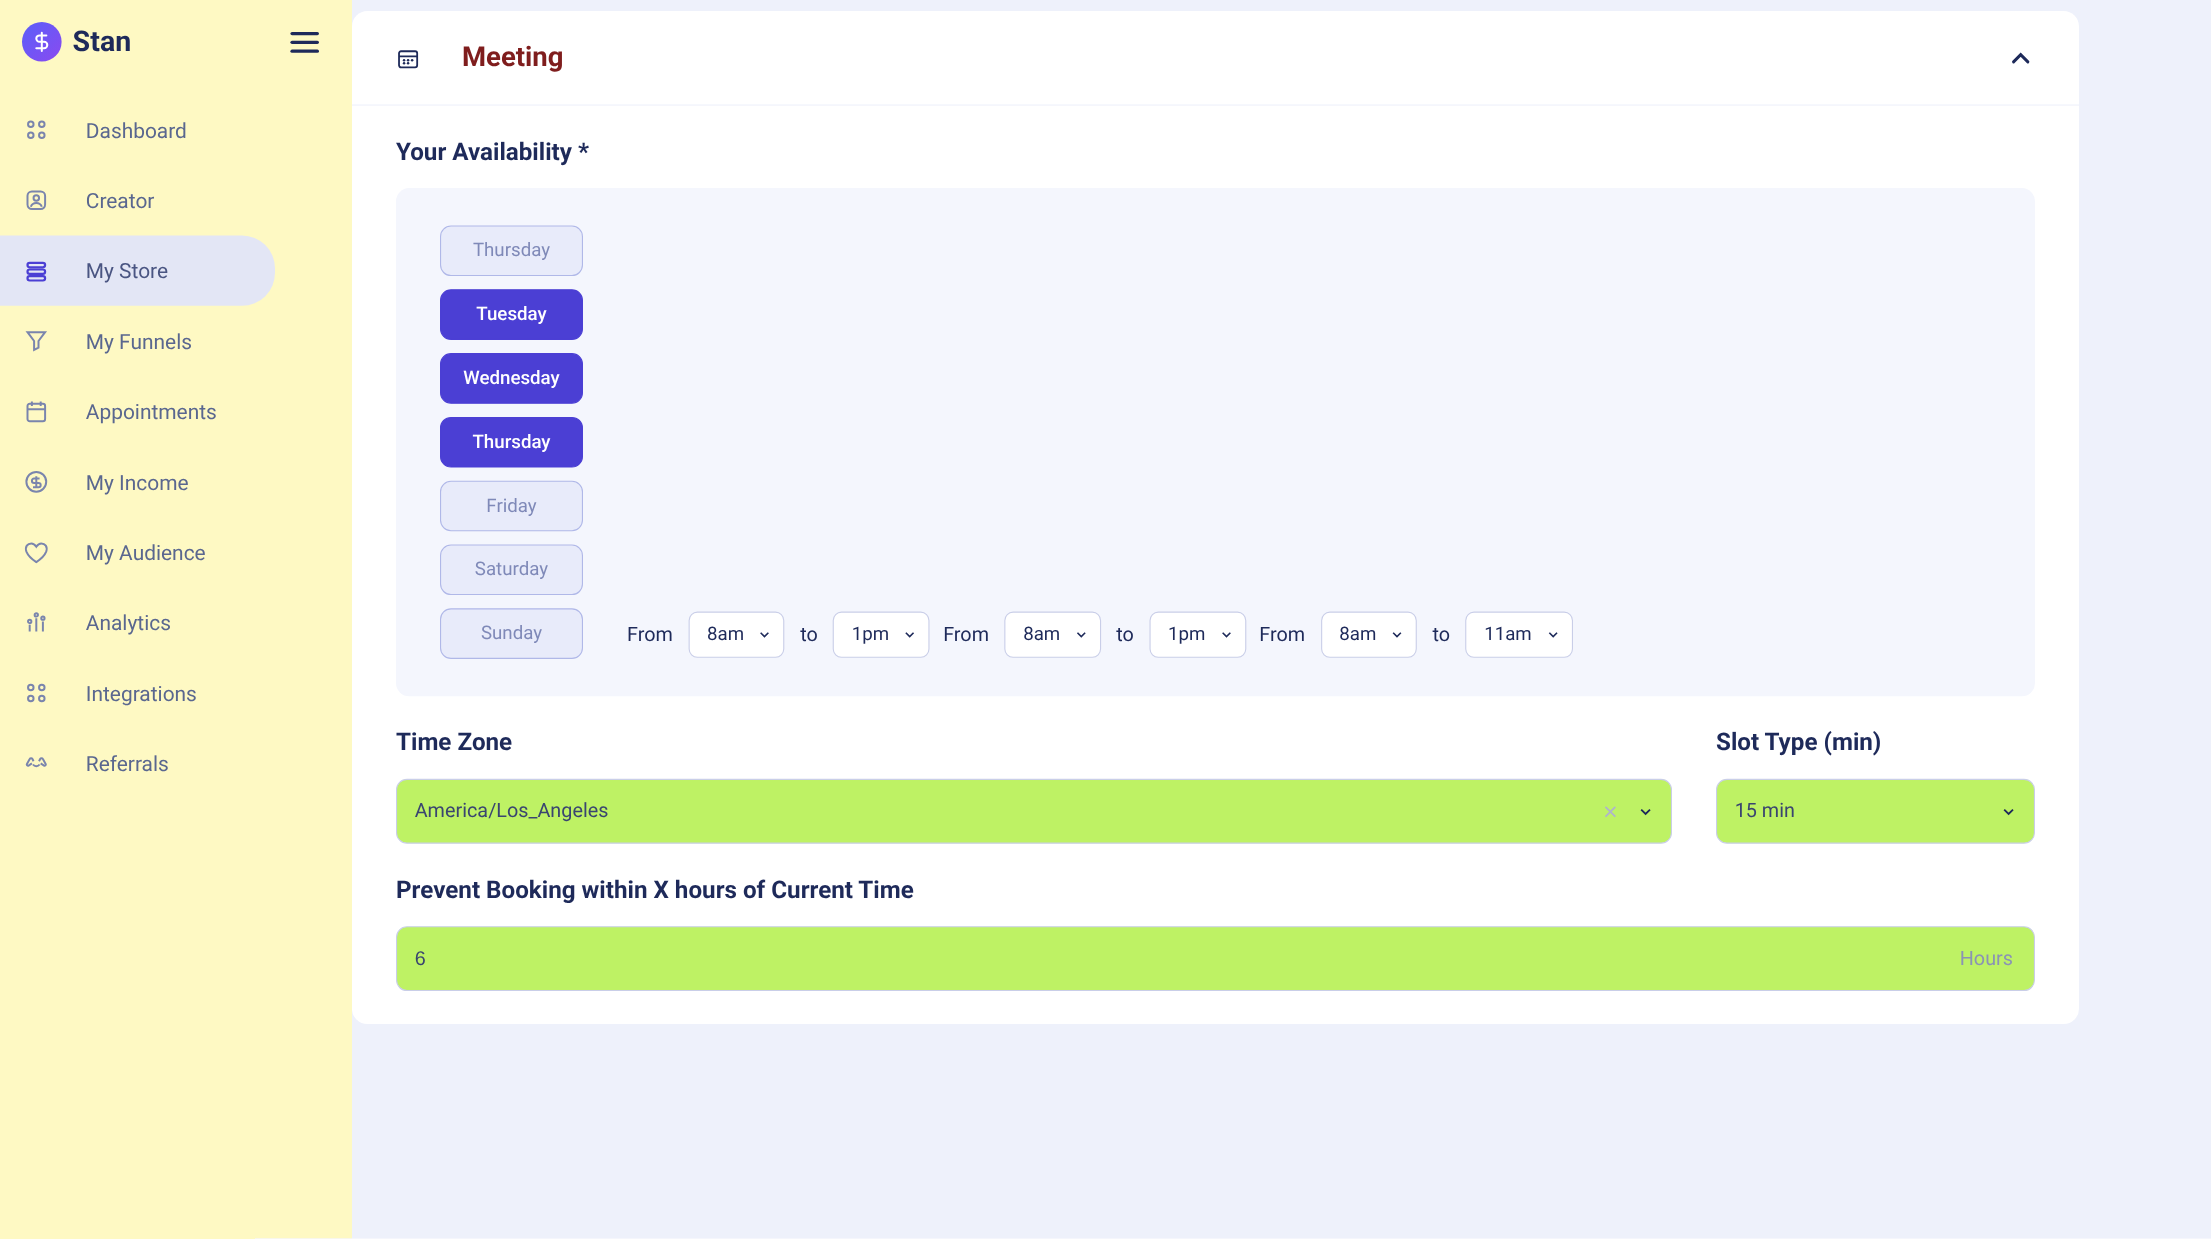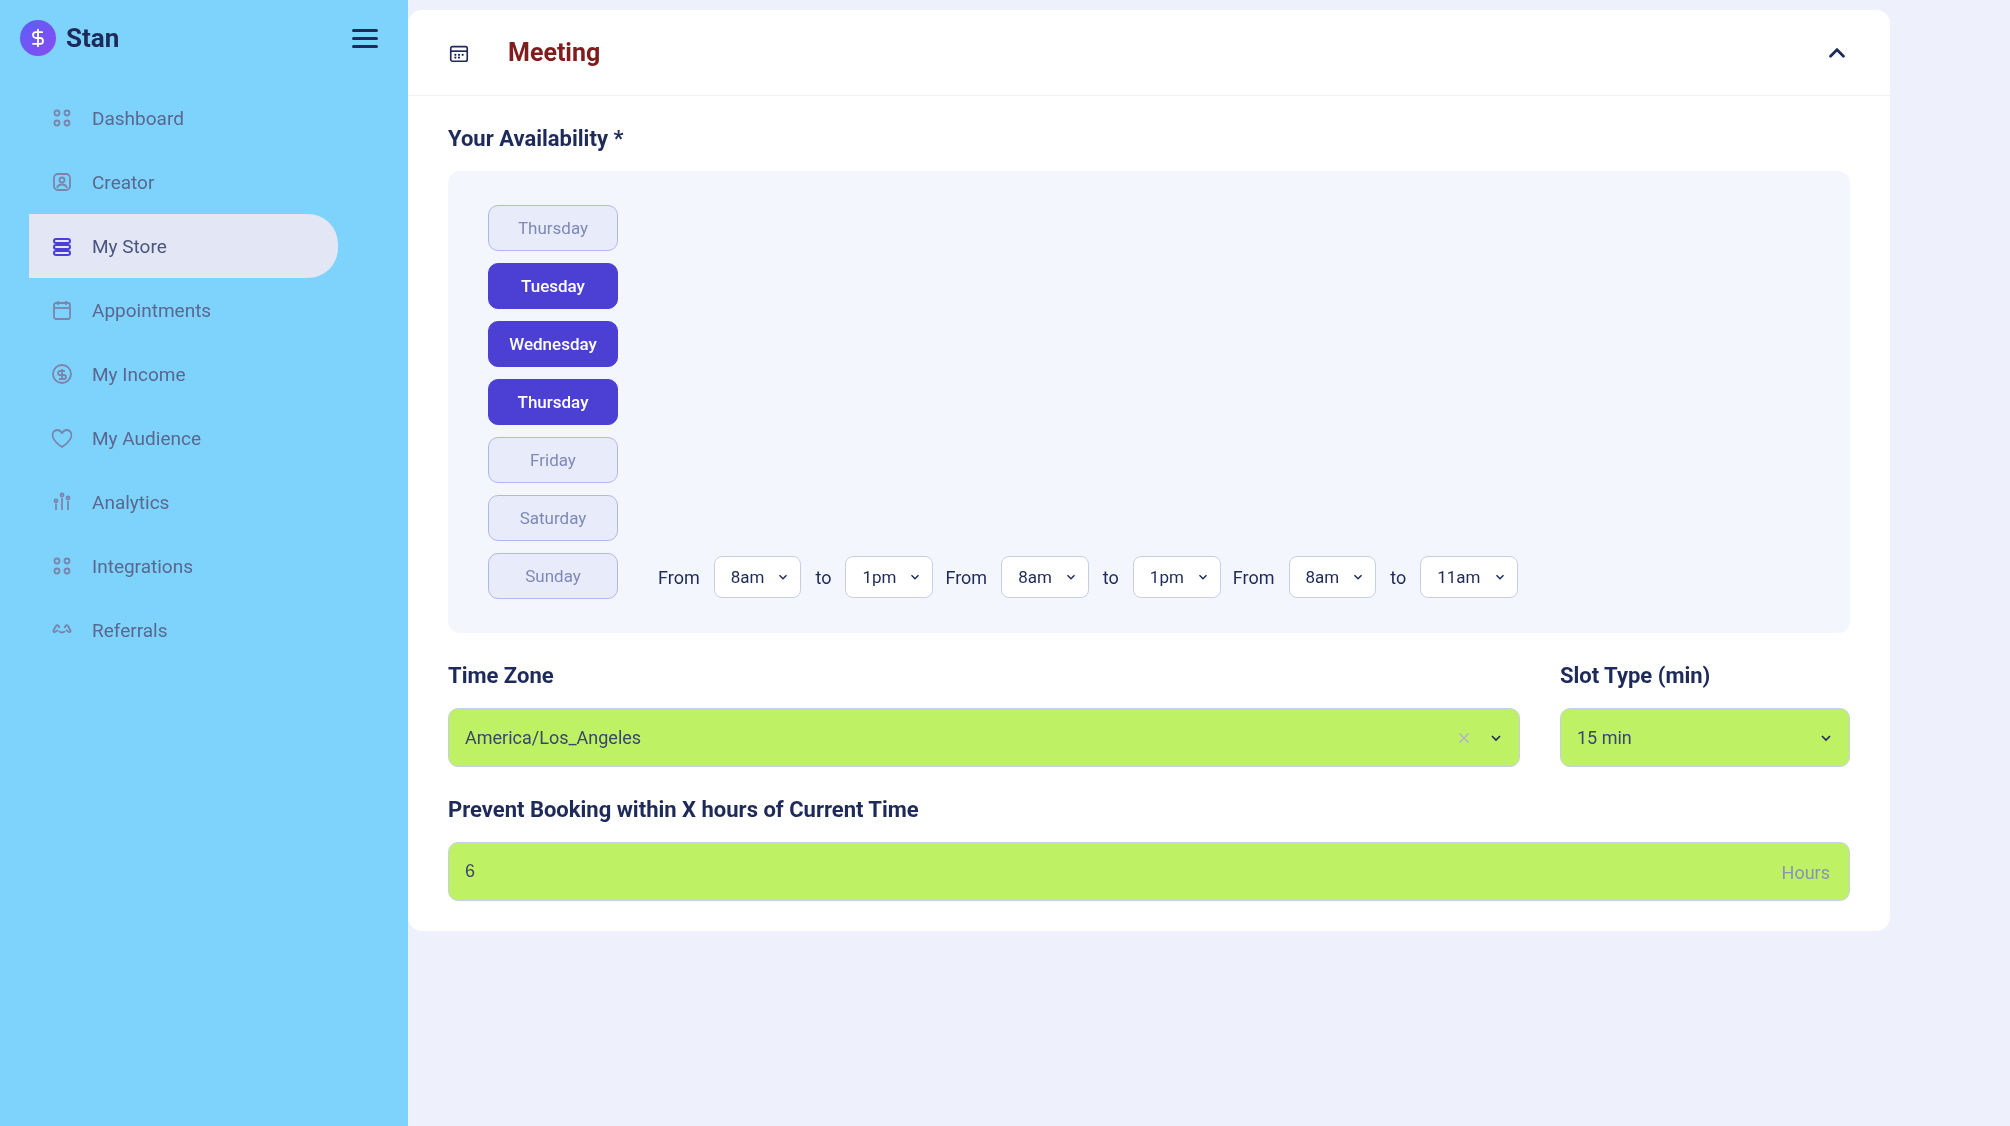--- a/index.html
+++ b/index.html
@@ -10,22 +10,22 @@
     body {
       font-family: -apple-system, BlinkMacSystemFont, 'Segoe UI', Roboto, sans-serif;
       background-color: #eef1fb;
       color: #1e2a5a;
     }
     .layout {
       display: flex;
       min-height: 100vh;
     }
     .sidebar {
-      width: 408px;
-      background-color: #7dd3fc;
+      width: 320px;
+      background-color: #fef9c3;
       padding-top: 20px;
       flex-shrink: 0;
     }
     .logo-row {
       display: flex;
       align-items: center;
       justify-content: space-between;
       padding: 0 30px 30px 20px;
     }
     .logo-left {
@@ -55,28 +55,27 @@
     }
     .hamburger span {
       width: 26px;
       height: 3px;
       background-color: #1e2a5a;
       border-radius: 2px;
     }
     .nav-item {
       display: flex;
       align-items: center;
-      gap: 18px;
+      gap: 33px;
       padding: 20px 21px;
       color: #5a678f;
       font-size: 19px;
       cursor: pointer;
       border-radius: 0 30px 30px 0;
       margin-right: 70px;
-      margin-left: 29px;
     }
     .nav-item.active {
       background-color: #e3e6f5;
       color: #4a5582;
     }
     .nav-icon {
       width: 24px;
       height: 24px;
       flex-shrink: 0;
       display: flex;
@@ -277,20 +276,28 @@
       <span class="nav-icon">
         <svg width="24" height="24" viewBox="0 0 24 24" fill="none" stroke="#4b3fd4" stroke-width="2">
             <rect x="4" y="5" width="16" height="4" rx="2"></rect>
             <rect x="4" y="11" width="16" height="4" rx="2"></rect>
             <rect x="4" y="17" width="16" height="4" rx="2"></rect>
           </svg>
       </span>
       <span>My Store</span>
     </div>
 
+    <div class="nav-item">
+      <span class="nav-icon">
+        <svg width="24" height="24" viewBox="0 0 24 24" fill="none" stroke="#7a85ad" stroke-width="1.8">
+            <path d="M4 4h16l-6 8v6l-4 2v-8L4 4z"></path>
+          </svg>
+      </span>
+      <span>My Funnels</span>
+    </div>
 
     <div class="nav-item">
       <span class="nav-icon">
         <svg width="24" height="24" viewBox="0 0 24 24" fill="none" stroke="#7a85ad" stroke-width="1.8">
             <rect x="4" y="5" width="16" height="16" rx="2"></rect>
             <line x1="4" y1="10" x2="20" y2="10"></line>
             <line x1="8" y1="3" x2="8" y2="7"></line>
             <line x1="16" y1="3" x2="16" y2="7"></line>
           </svg>
       </span>

